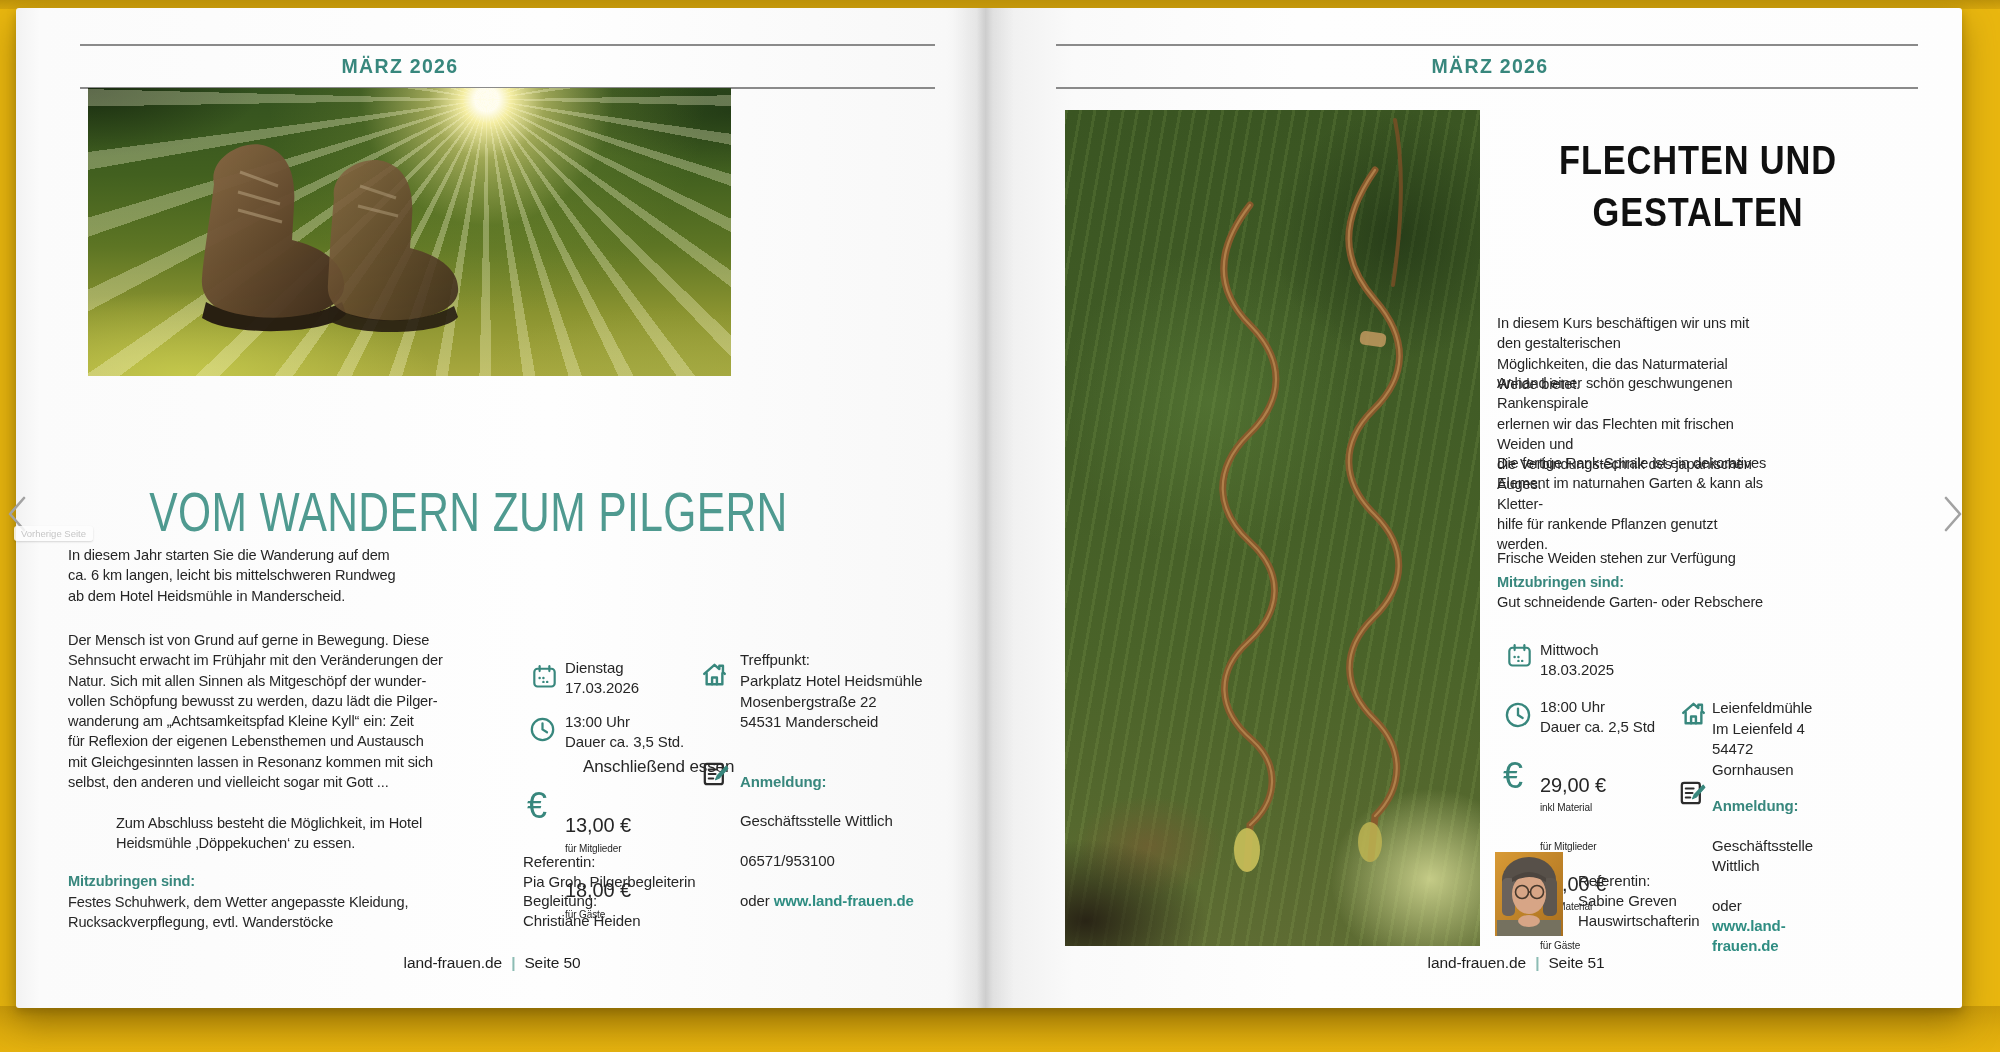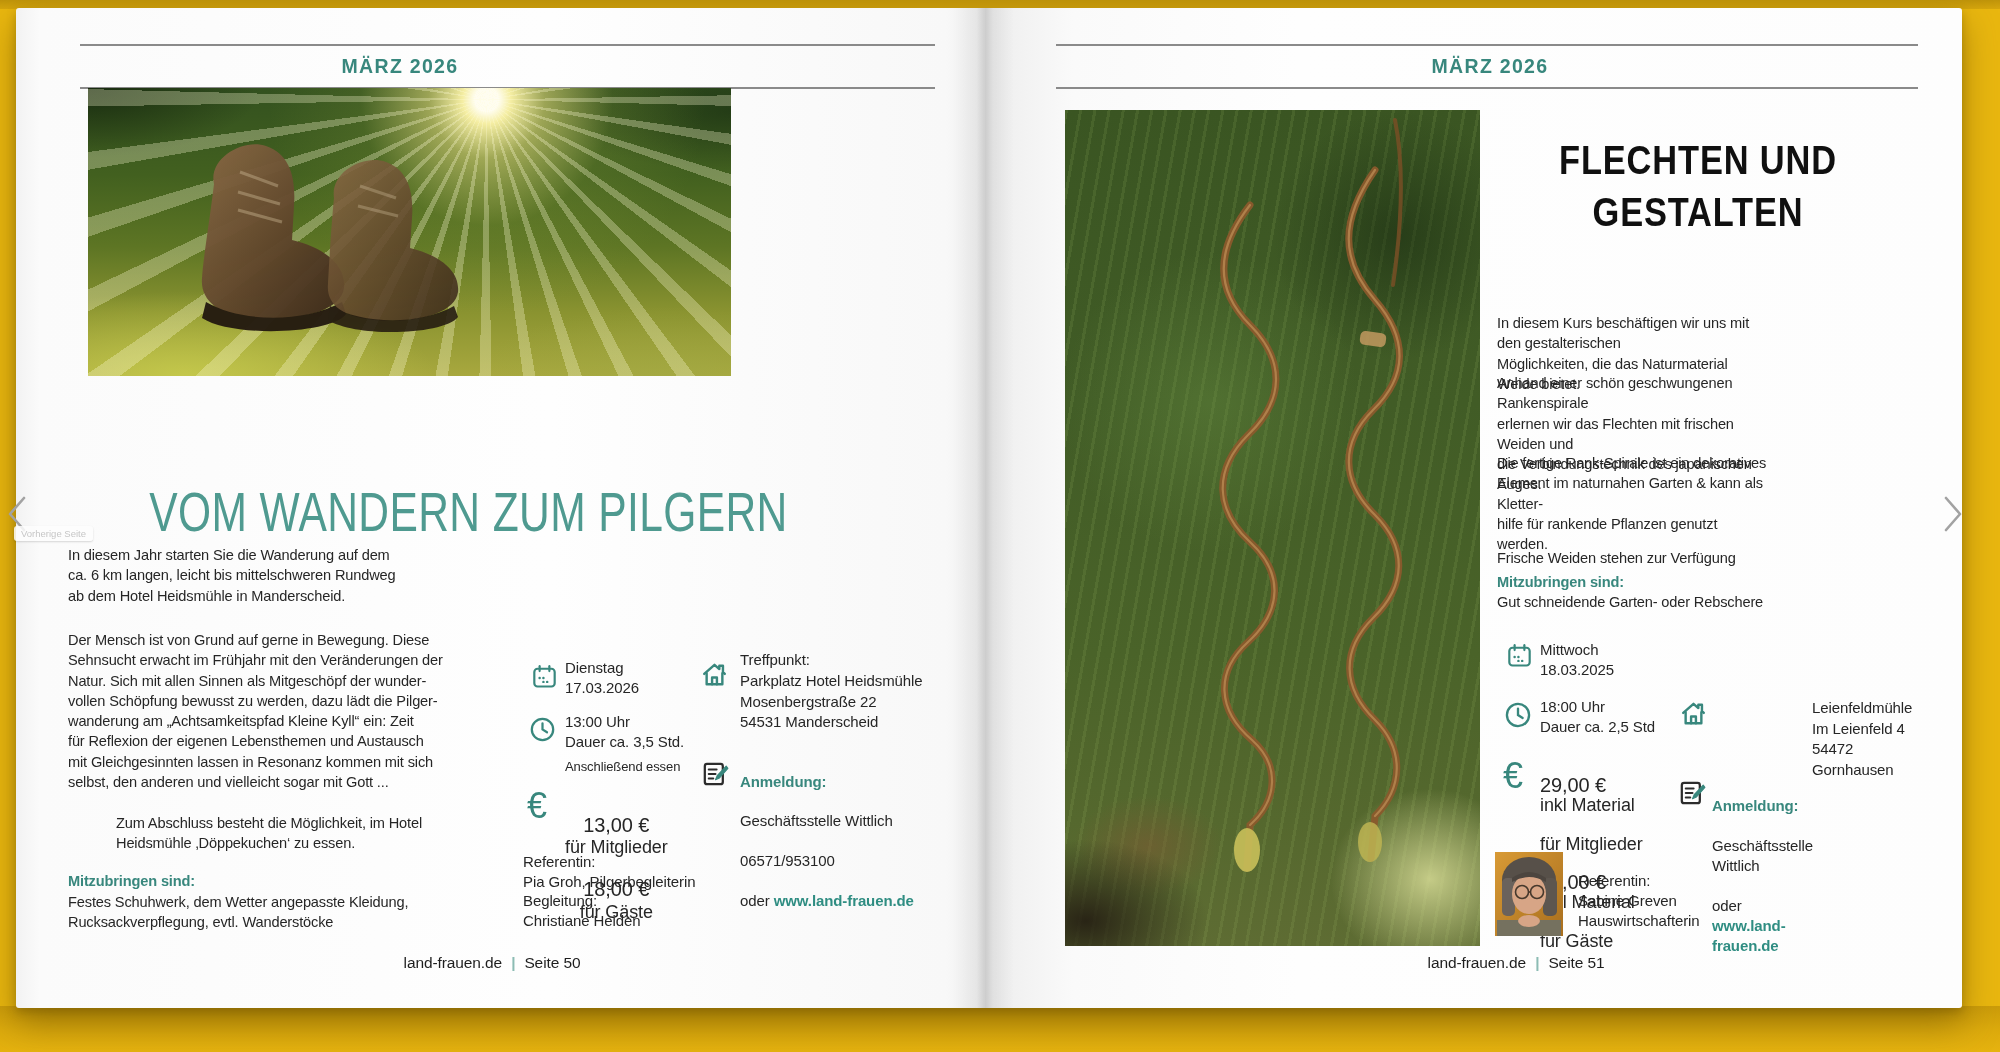--- a/index.html
+++ b/index.html
@@ -73,31 +73,31 @@
   #bringL-label{left:68px;top:871px;}
   #bringL-text{left:68px;top:892px;}
   #rp1{left:1497px;top:313px;} #rp2{left:1497px;top:373px;}
   #rp3{left:1497px;top:453px;} #rp4{left:1497px;top:533px;margin-top:15px;}
   #bringR-label{left:1497px;top:572px;}
   #bringR-text{left:1497px;top:592px;}
 
   
   .row-text{position:absolute;font-size:15px;line-height:20.3px;color:var(--ink);white-space:pre-line;letter-spacing:-.1px;}
   #dateL{left:565px;top:658px;} #timeL{left:565px;top:712px;}
-  #timeL-note{left:565px;top:757px;font-size:13px;}
-  #feesL{left:565px;top:794px;line-height:20.5px;text-align:center;}
+  #timeL-note{left:583px;top:757px;font-size:17px;}
+  #feesL{left:565px;top:794px;line-height:20.5px;}
   #meetL{left:740px;top:650px;line-height:20.8px;}
   #regL{left:740px;top:752px;line-height:19.8px;}
   #speakL{left:523px;top:852px;line-height:19.6px;}
   #dateR{left:1540px;top:640px;} #timeR{left:1540px;top:697px;}
-  #venueR{left:1812px;top:698px;line-height:20.6px;}
+  #venueR{left:1712px;top:698px;line-height:20.6px;}
   #feesR{left:1540px;top:757px;line-height:19.2px;}
   #regR{left:1712px;top:776px;line-height:20px;}
   #speakR{left:1578px;top:871px;line-height:20px;}
-  .amt{font-size:20px;} .fee-note{font-size:18px;}
+  .amt{font-size:20px;} .fee-note{font-size:10px;}
   .link{color:#2f8d82;font-weight:bold;cursor:pointer;}
 
   
   .ic{position:absolute;color:var(--teal);}
   #icCalL{left:531px;top:664px;} #icClockL{left:529px;top:716px;}
   #icEuroL{left:527px;top:788px;font-size:36px;line-height:36px;}
   #icHouseL{left:700px;top:660px;} #icRegL{left:702px;top:760px;}
   #icCalR{left:1506px;top:643px;} #icClockR{left:1504px;top:701px;}
   #icEuroR{left:1503px;top:758px;font-size:36px;line-height:36px;}
   #icHouseR{left:1679px;top:699px;} #icRegR{left:1679px;top:779px;}

